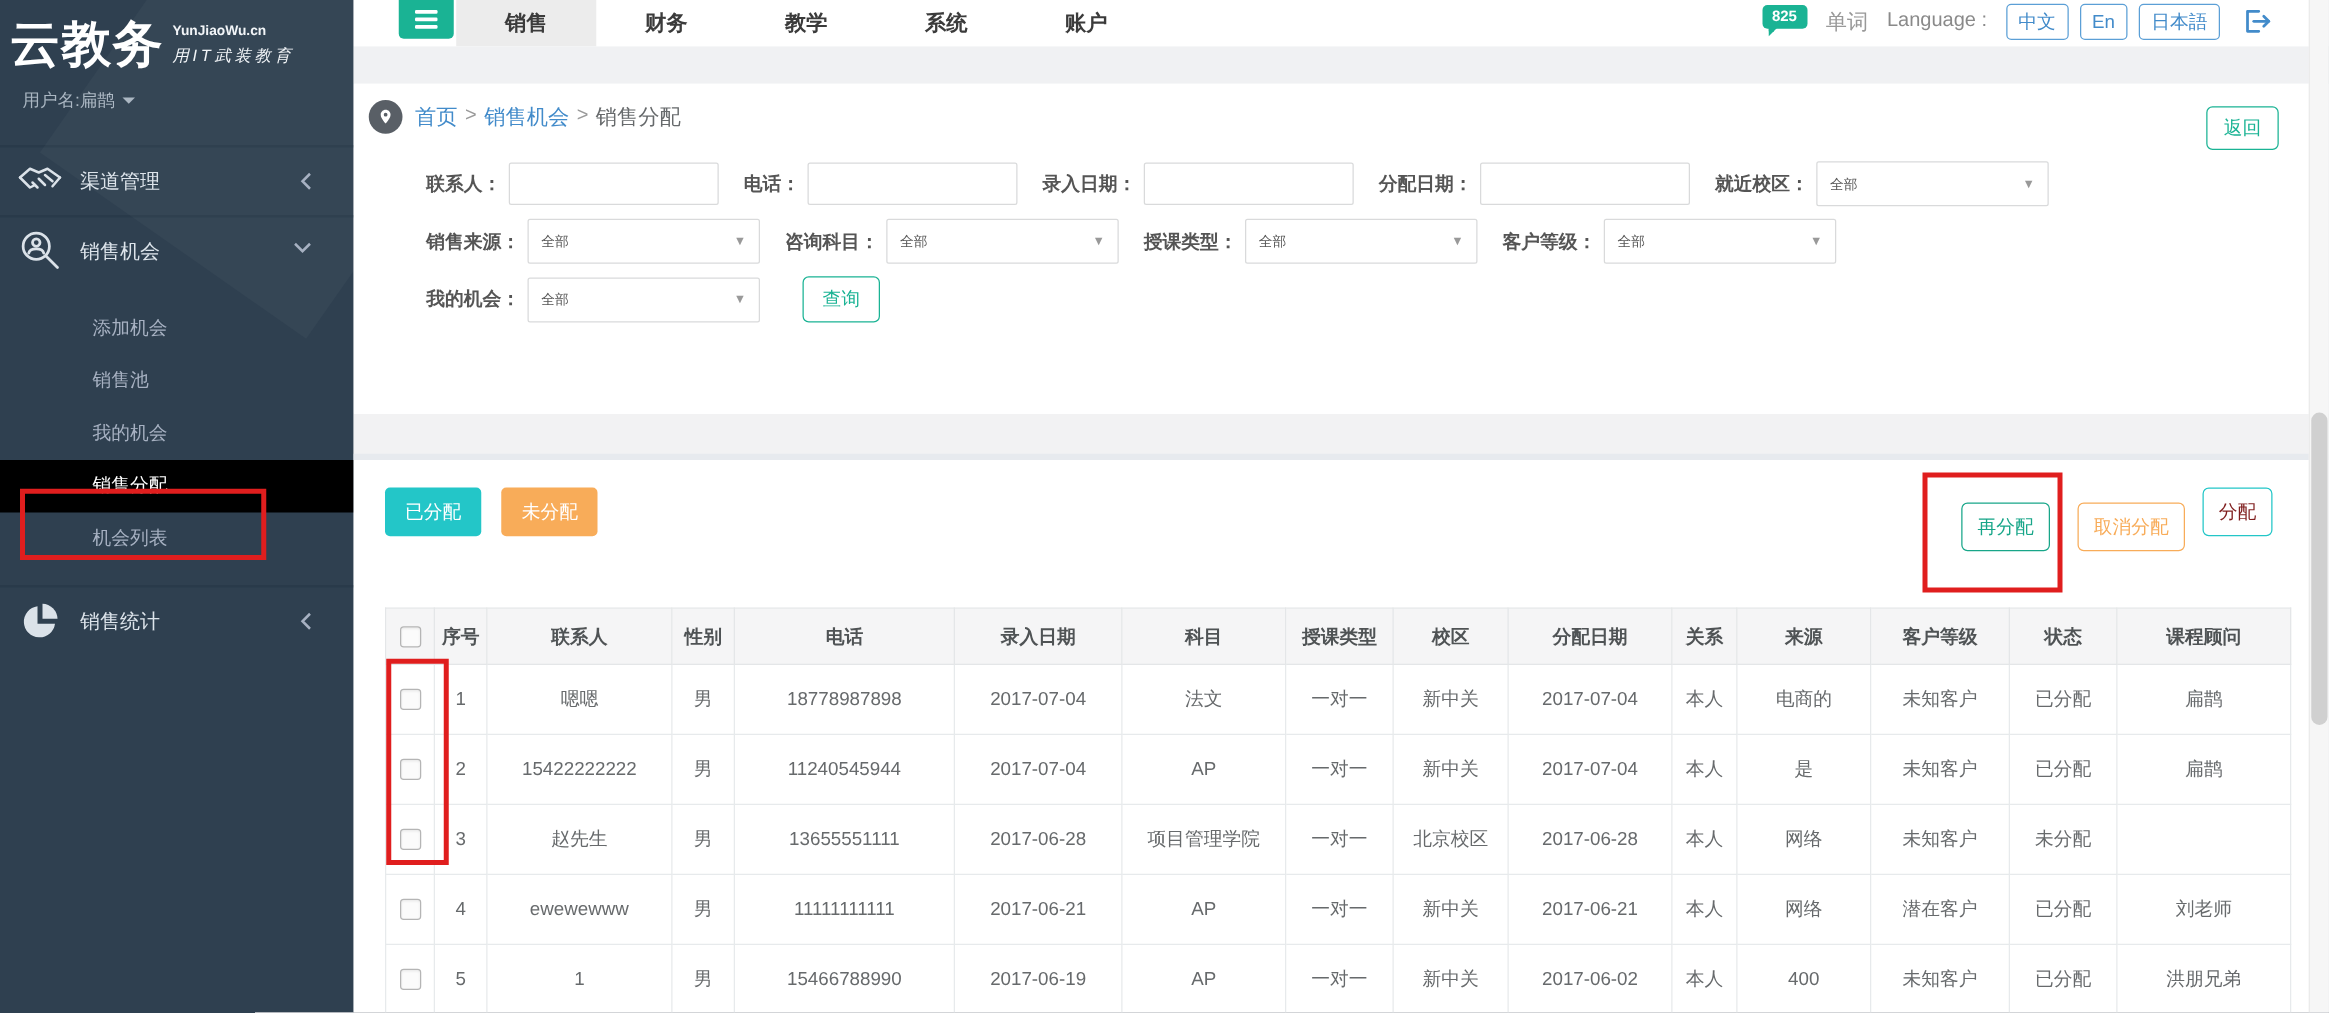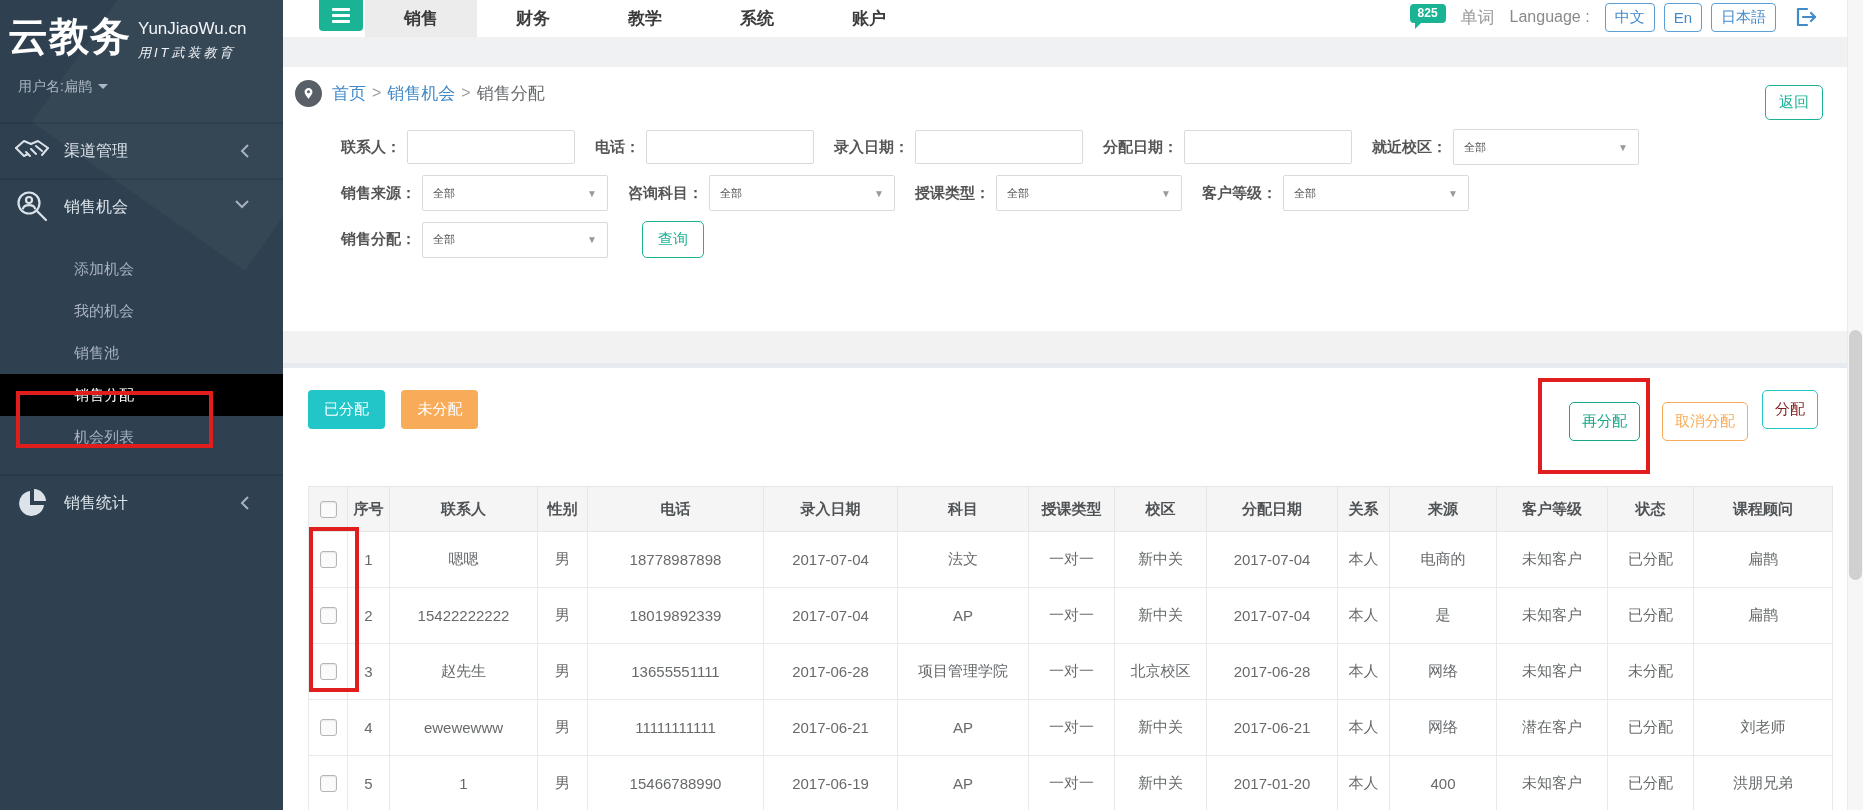--- a/index.html
+++ b/index.html
@@ -6,21 +6,21 @@
   .screen{position:relative;width:1863px;height:810px;overflow:hidden;background:#fff;
           font-family:"Liberation Sans","DejaVu Sans",sans-serif;color:#676a6c;}
 
   
   .sidebar{position:absolute;left:0;top:0;width:283px;height:810px;background:#2f4050;overflow:hidden;}
   .sidebar:before{content:'';position:absolute;right:-60px;top:-40px;width:260px;height:260px;
                   background:rgba(255,255,255,0.03);transform:rotate(35deg);}
   .logo-row{position:relative;padding:16px 8px 0 8px;display:flex;align-items:flex-start;}
   .logo-main{font-size:40px;font-weight:900;color:#fff;line-height:1;letter-spacing:1px;}
   .logo-right{margin-left:7px;color:#f2f5f8;padding-top:3px;}
-  .logo-domain{font-size:17px;}
+  .logo-domain{font-size:11px;font-weight:bold;}
   .logo-slogan{font-size:13px;letter-spacing:3px;margin-top:5px;font-style:italic;}
   .username{color:#aab6c2;font-size:14px;padding:16px 0 0 18px;display:flex;align-items:center;gap:6px;}
   .username .dn-caret{width:0;height:0;border:5px solid transparent;border-top-color:#aab6c2;margin-top:4px;}
   .nav{margin-top:26px;}
   .nav-group{border-top:2px solid #293a4a;}
   .group-header{height:54px;display:flex;align-items:center;padding-left:14px;color:#dde4eb;
                 font-size:16px;position:relative;cursor:pointer;}
   .group-icon{width:36px;height:36px;margin-right:14px;flex:0 0 auto;}
   .group-chev{position:absolute;right:34px;top:20px;}
   .submenu{padding:14px 0 16px 0;}
@@ -146,22 +146,22 @@
               <path d="M9 19.5 c1-4.5 11-4.5 12 0"></path>
               <line x1="23" y1="22" x2="32" y2="31"></line>
             </svg>
             <span>销售机会</span>
             <svg class="group-chev" width="14" height="9" viewBox="0 0 14 9">
               <path d="M1 1 L7 7 L13 1" fill="none" stroke="#a7b1c2" stroke-width="2"></path>
             </svg>
           </div>
           <div class="submenu">
             <div class="sub-item">添加机会</div>
+            <div class="sub-item">销售池</div>
             <div class="sub-item">我的机会</div>
-            <div class="sub-item">销售池</div>
             <div class="sub-item active">销售分配</div>
             <div class="sub-item">机会列表</div>
           </div>
         </div>
         <div class="nav-group">
           <div class="group-header">
             <svg class="group-icon" viewBox="0 0 36 36">
               <path d="M16 6 A12.5 12.5 0 1 0 30 20 L16 20 Z" fill="#dbe2e9"></path>
               <path d="M20 4 a12.5 12.5 0 0 1 12 12 l-12 0 z" fill="#dbe2e9"></path>
             </svg>
@@ -274,21 +274,21 @@
             <span class="flabel">客户等级：</span>
             <div class="fselect">
               <span class="val">全部</span>
               <span class="caret">▼</span>
             </div>
           </div>
         </div>
       <div class="frow">
         <span style="display:flex;align-items:center;">
             <div class="fgroup">
-              <span class="flabel">销售分配：</span>
+              <span class="flabel">我的机会：</span>
               <div class="fselect">
                 <span class="val">全部</span>
                 <span class="caret">▼</span>
               </div>
             </div>
           </span>
         <button class="search-btn">查询</button>
       </div>
     </div>
 
@@ -360,21 +360,21 @@
               <td>已分配</td>
               <td>扁鹊</td>
             </tr>
             <tr>
               <td>
                 <div class="cb"></div>
               </td>
               <td>2</td>
               <td>15422222222</td>
               <td>男</td>
-              <td>18019892339</td>
+              <td>11240545944</td>
               <td>2017-07-04</td>
               <td>AP</td>
               <td>一对一</td>
               <td>新中关</td>
               <td>2017-07-04</td>
               <td>本人</td>
               <td>是</td>
               <td>未知客户</td>
               <td>已分配</td>
               <td>扁鹊</td>
@@ -422,21 +422,21 @@
                 <div class="cb"></div>
               </td>
               <td>5</td>
               <td>1</td>
               <td>男</td>
               <td>15466788990</td>
               <td>2017-06-19</td>
               <td>AP</td>
               <td>一对一</td>
               <td>新中关</td>
-              <td>2017-01-20</td>
+              <td>2017-06-02</td>
               <td>本人</td>
               <td>400</td>
               <td>未知客户</td>
               <td>已分配</td>
               <td>洪朋兄弟</td>
             </tr>
           </tbody>
       </table>
     </div>
   </div>

